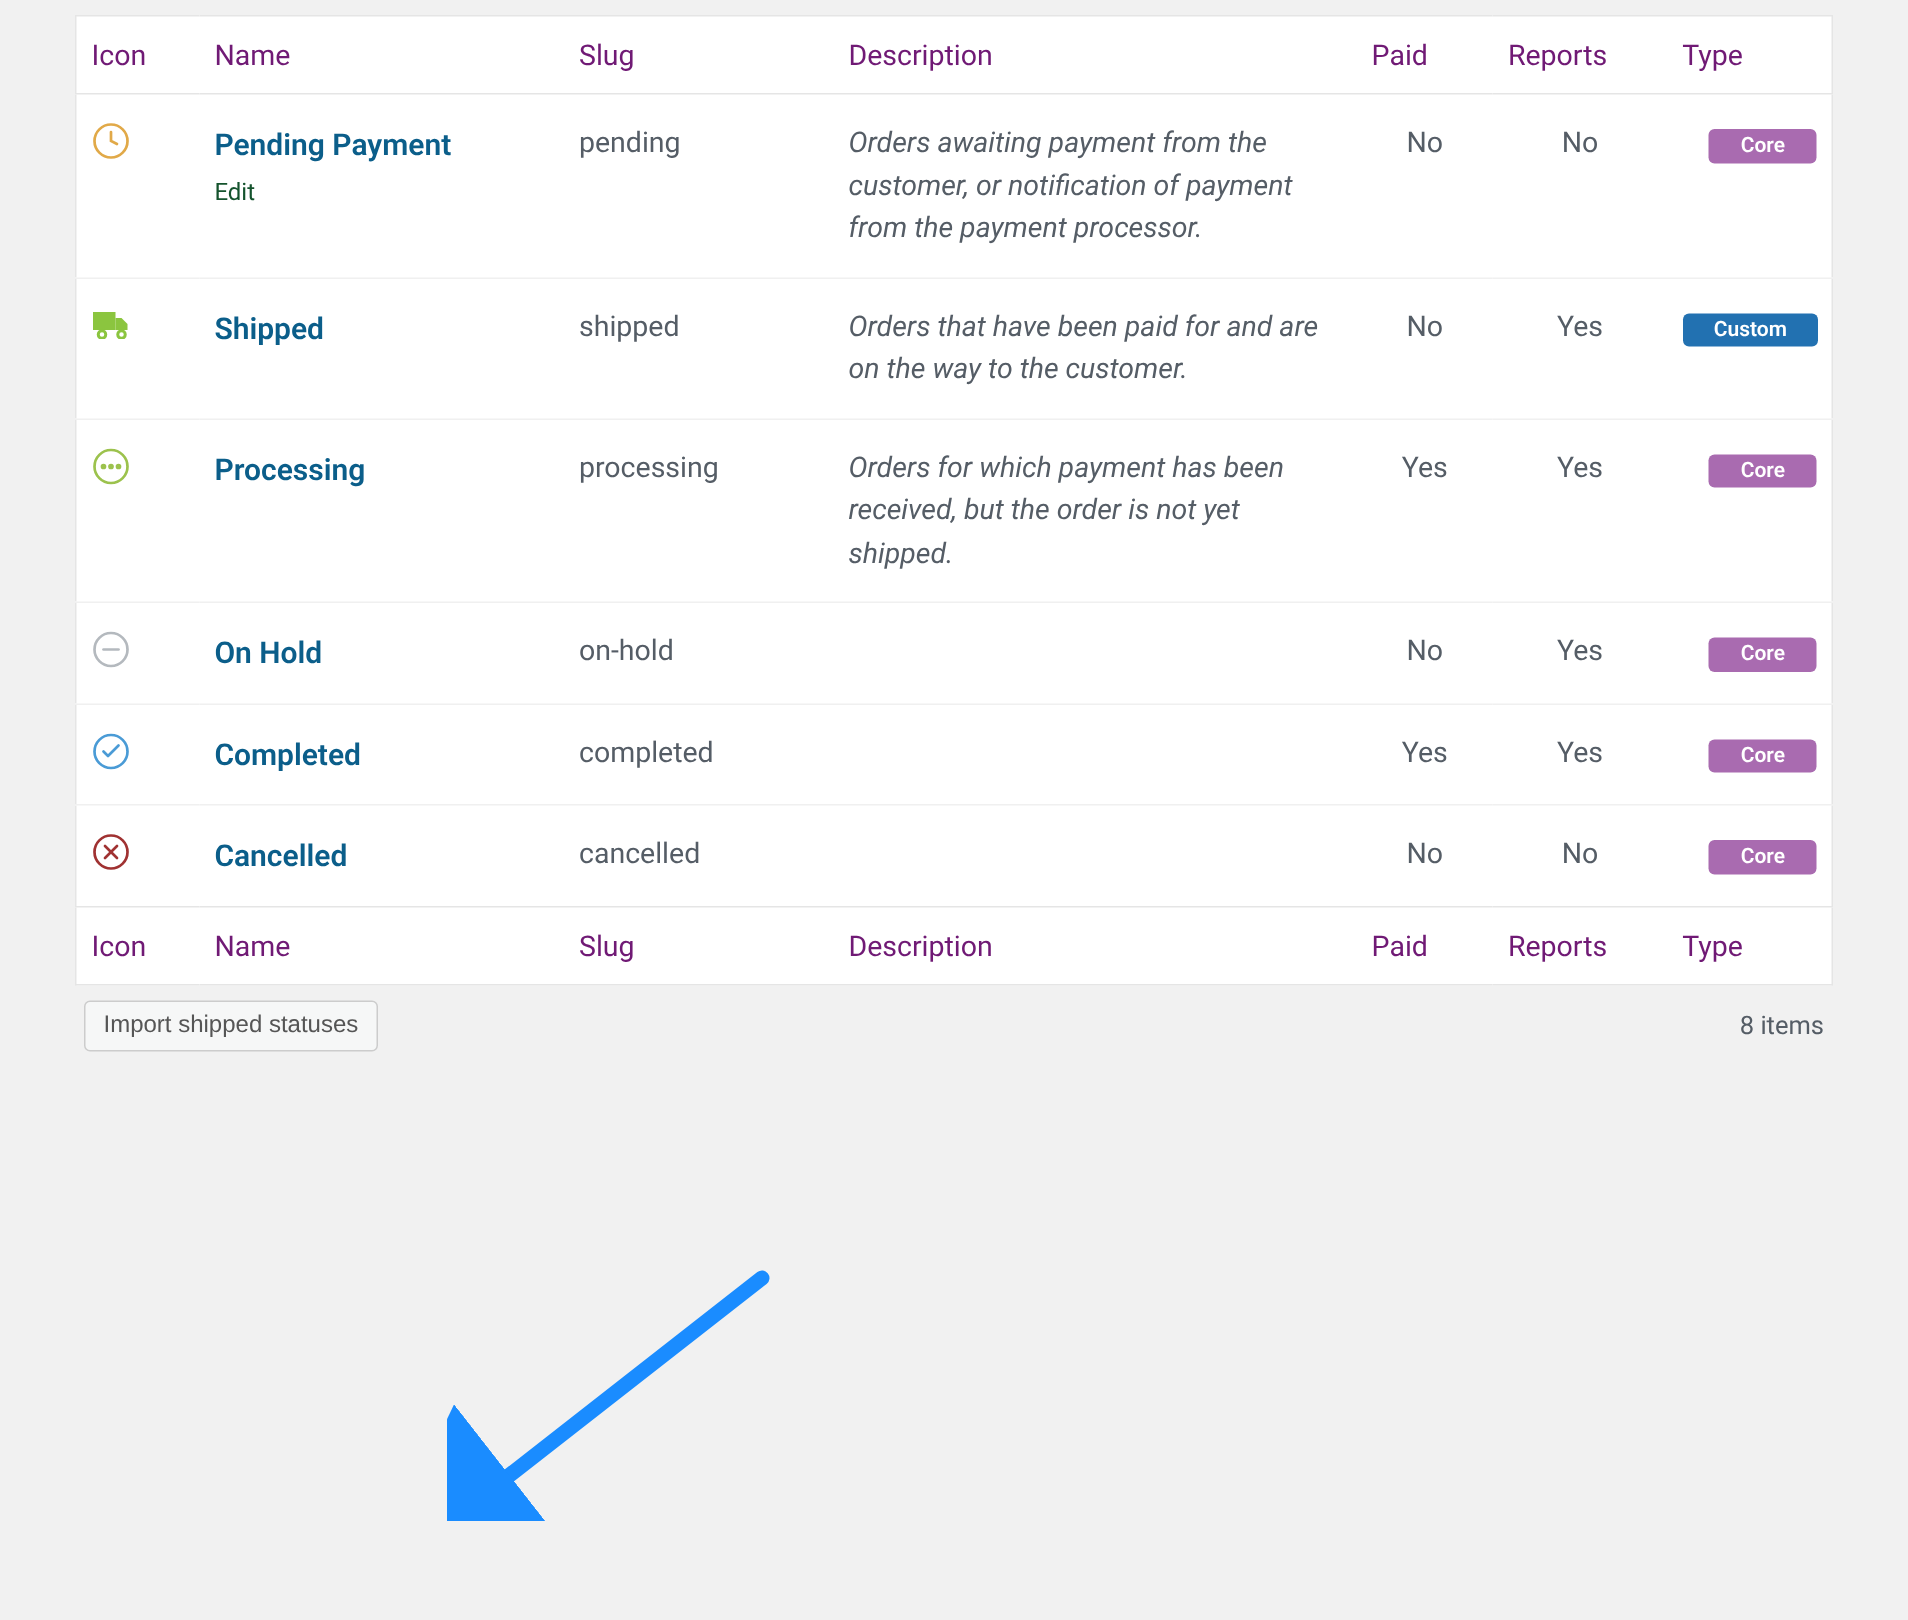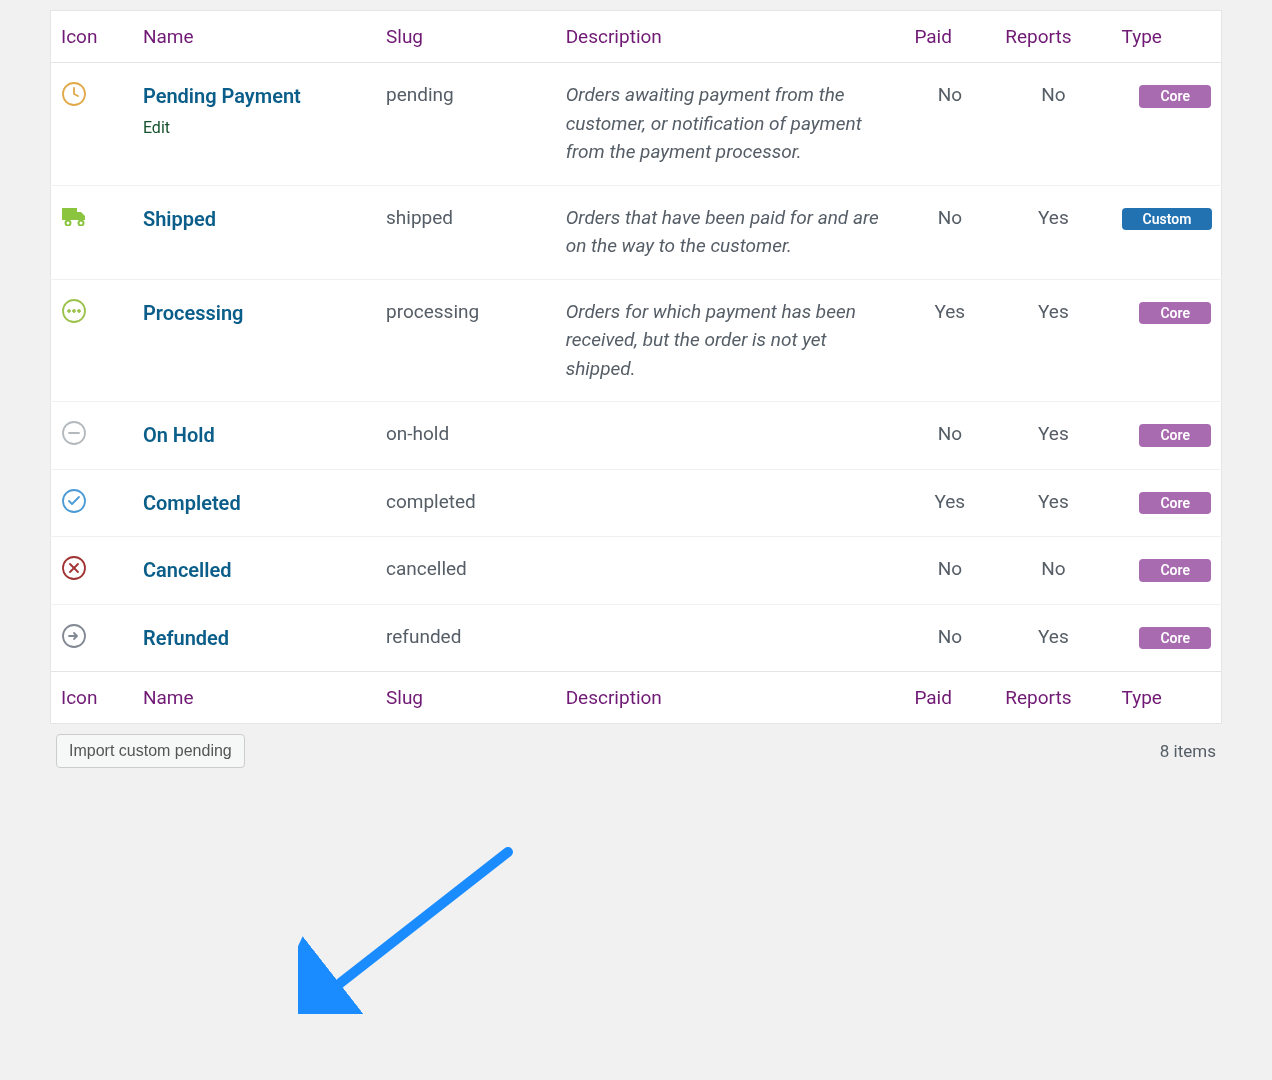--- a/index.html
+++ b/index.html
@@ -205,48 +205,36 @@
               <line x1="9" y1="9" x2="17" y2="17" fill="none" stroke-width="1.8" stroke-linecap="round"></line>
               <line x1="17" y1="9" x2="9" y2="17" fill="none" stroke-width="1.8" stroke-linecap="round"></line>
             </svg></span></td>
         <td class="col-name"><a href="#" class="name-link">Cancelled</a></td>
         <td class="col-slug">cancelled</td>
         <td class="col-desc"></td>
         <td class="col-paid">No</td>
         <td class="col-reports">No</td>
         <td class="col-type"><span class="badge badge-core">Core</span></td>
       </tr>
-      <tr>
-        <td class="col-icon"><span><svg class="icon-svg stroke-darkgrey" viewBox="0 0 26 26">
-              <circle cx="13" cy="13" r="11" fill="none" stroke-width="1.8"></circle>
-              <path d="M8 13h8m0 0l-3-3m3 3l-3 3" fill="none" stroke-width="1.8" stroke-linecap="round" stroke-linejoin="round"></path>
-            </svg></span></td>
-        <td class="col-name"><a href="#" class="name-link">Refunded</a></td>
-        <td class="col-slug">refunded</td>
-        <td class="col-desc"></td>
-        <td class="col-paid">No</td>
-        <td class="col-reports">Yes</td>
-        <td class="col-type"><span class="badge badge-core">Core</span></td>
-      </tr>
     </tbody>
   <tfoot>
     <tr>
       <td>Icon</td>
       <td class="link sortable">Name</td>
       <td>Slug</td>
       <td>Description</td>
       <td>Paid</td>
       <td>Reports</td>
       <td>Type</td>
     </tr>
   </tfoot>
 </table>
 
 <div class="bottom-bar">
-  <button class="btn">Import custom pending</button>
+  <button class="btn">Import shipped statuses</button>
   <span>8 items</span>
 </div>
 
 <svg class="annotation-arrow" viewBox="0 0 230 170">
   <defs>
     <marker id="ah" markerWidth="12" markerHeight="12" refX="3" refY="6" orient="auto">
       <path d="M0,0 L12,6 L0,12 Z" fill="#1a8cff"></path>
     </marker>
   </defs>
   <line x1="210" y1="8" x2="18" y2="158" stroke="#1a8cff" stroke-width="10" stroke-linecap="round" marker-end="url(#ah)"></line>

